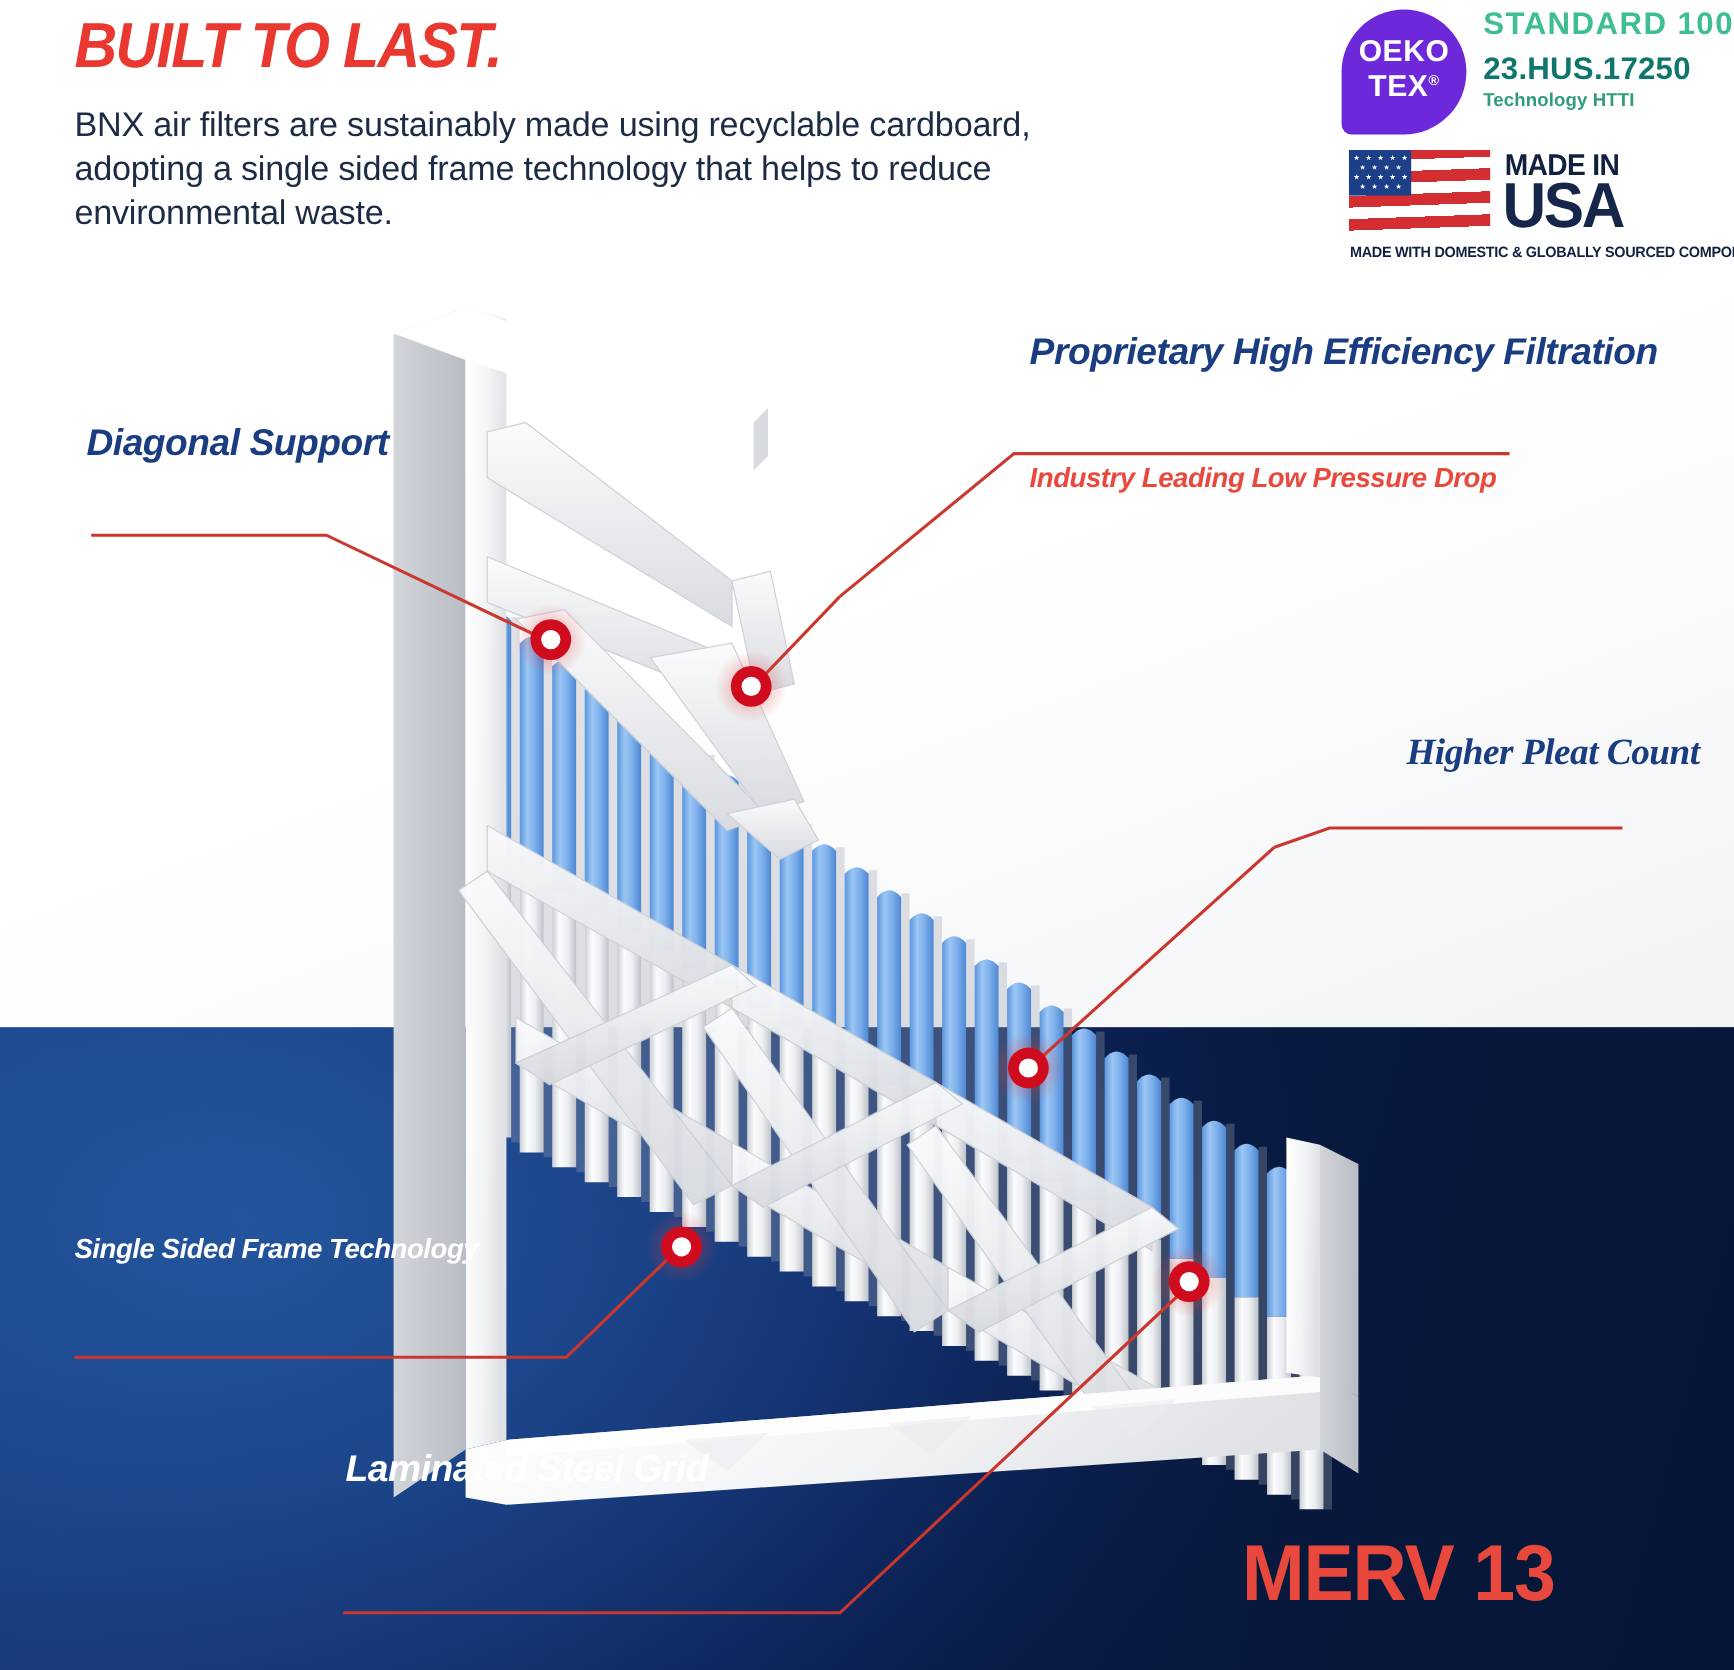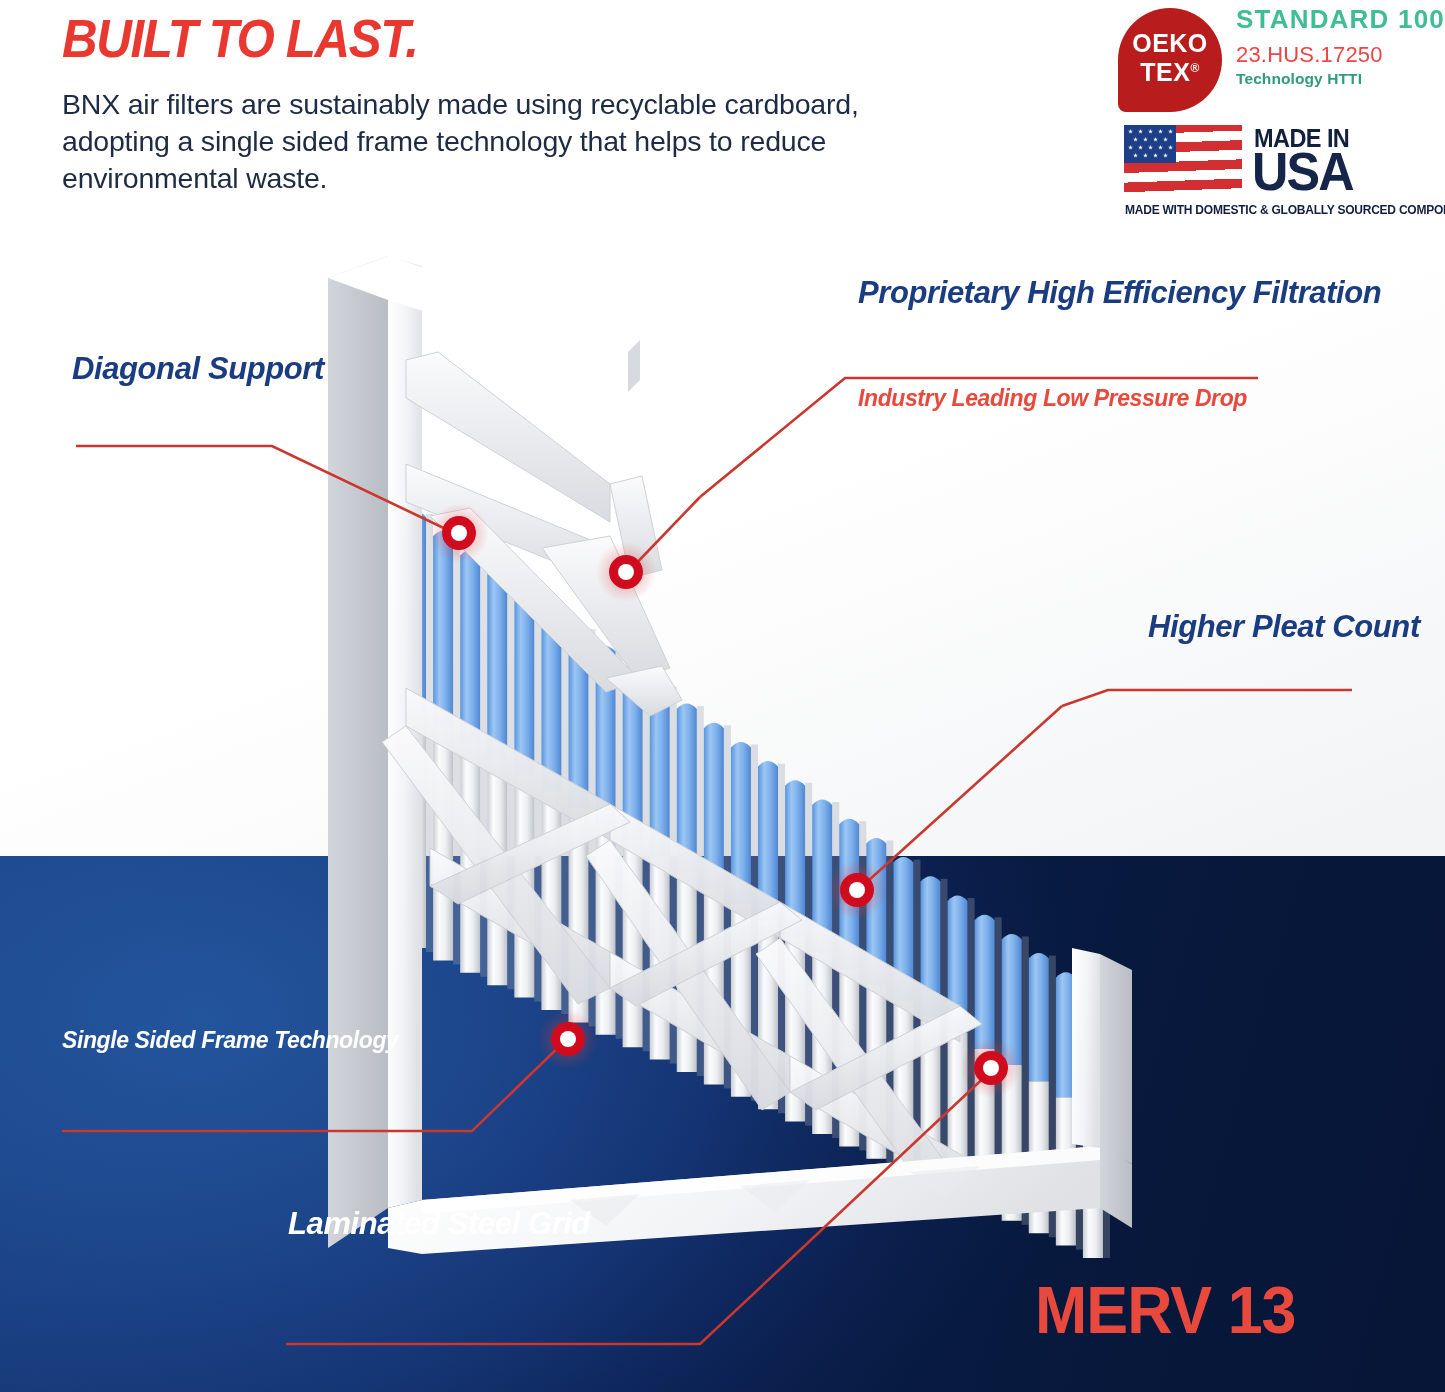--- a/index.html
+++ b/index.html
@@ -24,29 +24,29 @@
   .headline{position:absolute;left:62px;top:8px;
     font-size:53px;font-weight:bold;font-style:italic;color:#e8382f;
     letter-spacing:-1.5px;transform:scaleX(.93);transform-origin:left center;
     white-space:nowrap;}
   .body-copy{position:absolute;left:62px;top:86px;width:830px;
     font-size:28.5px;line-height:1.30;color:#1e2b44;letter-spacing:-.2px;}
 
   
   .oeko{position:absolute;left:1118px;top:6px;width:330px;height:112px;}
   .oeko-drop{position:absolute;left:0;top:2px;width:104px;height:104px;
-    background:#b91c1c;border-radius:50% 50% 50% 8px;}
+    background:#6d28d9;border-radius:50% 50% 50% 8px;}
   .oeko-drop .l1{position:absolute;left:0;right:0;top:21px;text-align:center;
     color:#fff;font-size:25px;font-weight:bold;letter-spacing:.5px;}
   .oeko-drop .l2{position:absolute;left:0;right:0;top:50px;text-align:center;
     color:#fff;font-size:25px;font-weight:bold;letter-spacing:.5px;}
   .oeko-drop .l2 sup{font-size:12px;vertical-align:super;}
   .oeko-txt{position:absolute;left:118px;top:0px;}
   .oeko-std{color:#3fbe95;font-size:26px;font-weight:bold;letter-spacing:1.2px;line-height:1.04;}
-  .oeko-cert{color:#ef4444;font-size:22px;font-weight:normal;margin-top:9px;letter-spacing:.2px;}
+  .oeko-cert{color:#0f766e;font-size:26px;font-weight:bold;margin-top:9px;letter-spacing:.2px;}
   .oeko-inst{color:#2f9c7c;font-size:15.5px;font-weight:bold;margin-top:2px;letter-spacing:.1px;}
 
   
   .usa{position:absolute;left:1124px;top:123px;width:322px;height:96px;}
   .flag{position:absolute;left:0;top:2px;width:118px;height:68px;overflow:hidden;}
   .flag .stripes{position:absolute;inset:0;
     background:repeating-linear-gradient(178deg,#d32f32 0 9.6px,#ffffff 9.6px 19.2px);}
   .flag .canton{position:absolute;left:0;top:0;width:52px;height:38px;background:#1d3f88;}
   .flag .canton .star{position:absolute;width:5px;height:5px;background:#fff;
     clip-path:polygon(50% 0,61% 35%,98% 35%,68% 57%,79% 91%,50% 70%,21% 91%,32% 57%,2% 35%,39% 35%);}
@@ -64,21 +64,21 @@
 
   
   .callout{position:absolute;font-weight:bold;font-style:italic;line-height:1.12;letter-spacing:-.4px;}
   .c-navy{color:#1a3c80;}
   .c-red{color:#e8493c;}
   .c-white{color:#ffffff;}
 
   .co-diag{left:72px;top:352px;font-size:31px;}
   .co-prop{left:858px;top:276px;font-size:31px;}
   .co-ind {left:858px;top:386px;font-size:23px;}
-  .co-pleat{left:1148px;top:610px;font-size:31px;}
+  .co-pleat{left:1172px;top:610px;font-size:31px;font-family:Liberation Serif, serif;}
   .co-ssf {left:62px;top:1028px;font-size:23px;}
   .co-lam {left:288px;top:1207px;font-size:31px;}
 
   .merv{position:absolute;left:1035px;top:1272px;
     font-size:66px;font-weight:bold;color:#e8493c;letter-spacing:-1px;
     transform:scaleX(.95);transform-origin:left;white-space:nowrap;}
 
   svg.lead{position:absolute;left:0;top:0;width:1445px;height:1392px;pointer-events:none;}
 </style>
 </head>

